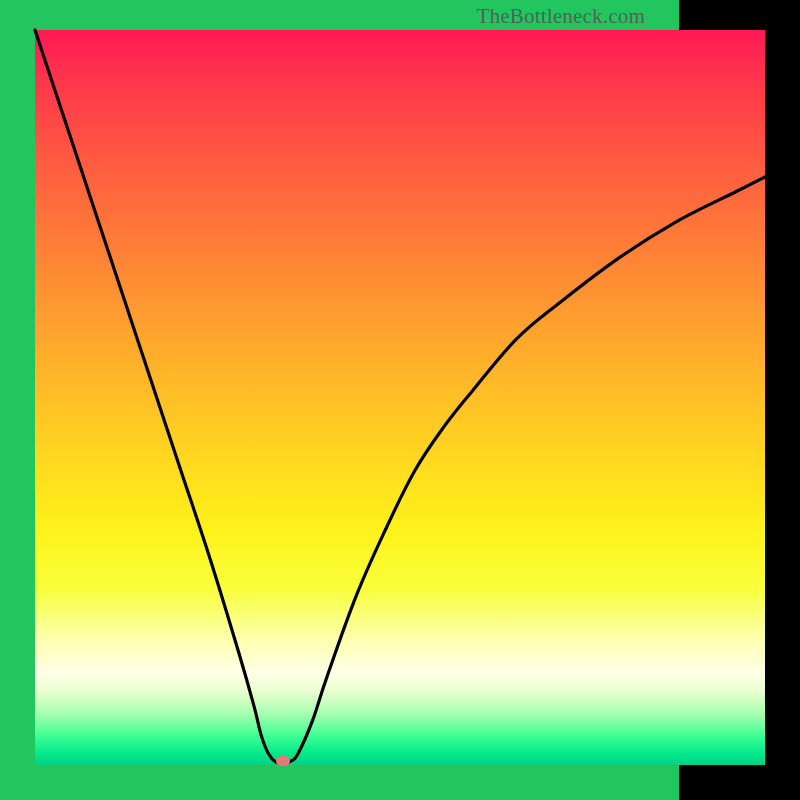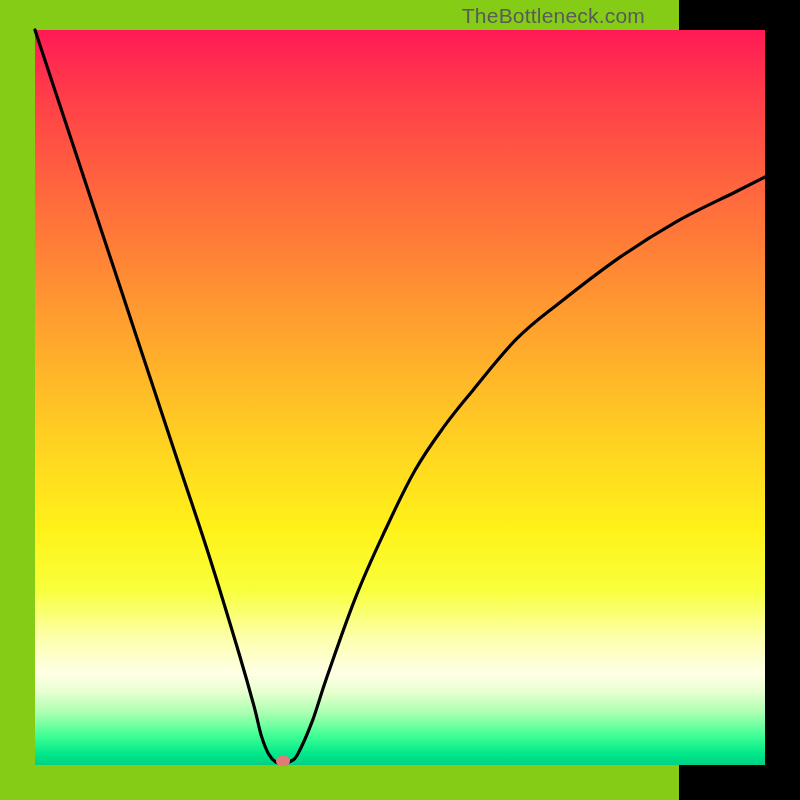--- a/index.html
+++ b/index.html
@@ -8,21 +8,22 @@
     width: 800px;
     height: 800px;
     background: #000;
     overflow: hidden;
     font-family: Arial, Helvetica, sans-serif;
   }
   .frame {
     position: absolute;
     left: 0; top: 0;
     width: 679px; height: 800px;
-    background: #84cc16;
+    background: #22c55e;
+    font-family: Liberation Serif, serif;
   }
   .plot-area {
     position: absolute;
     left: 35px;
     top: 30px;
     width: 730px;
     height: 735px;
     background: linear-gradient(to bottom,
       #ff1a55 0%,
       #ff3a4a 8%,

